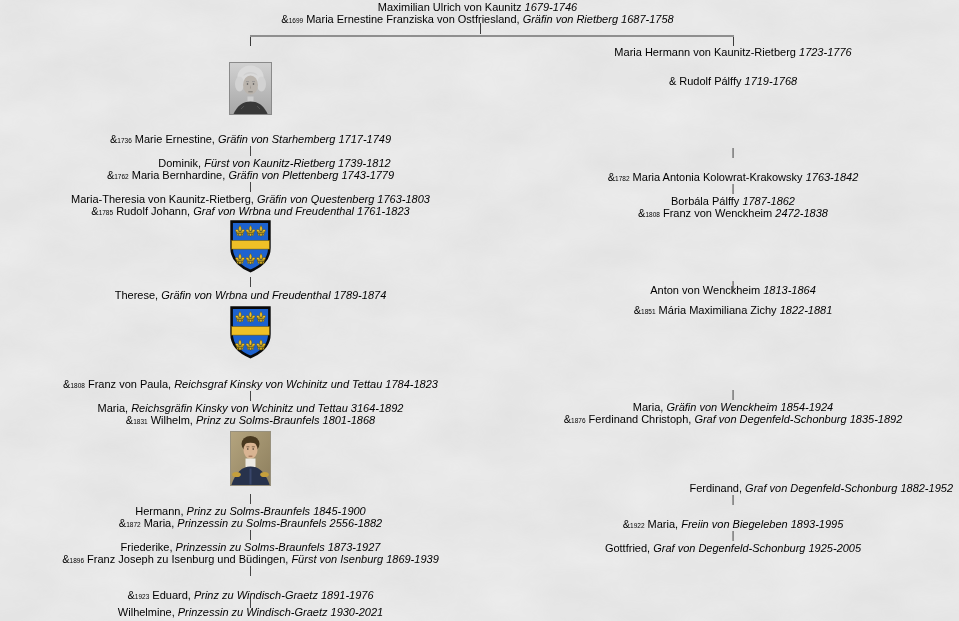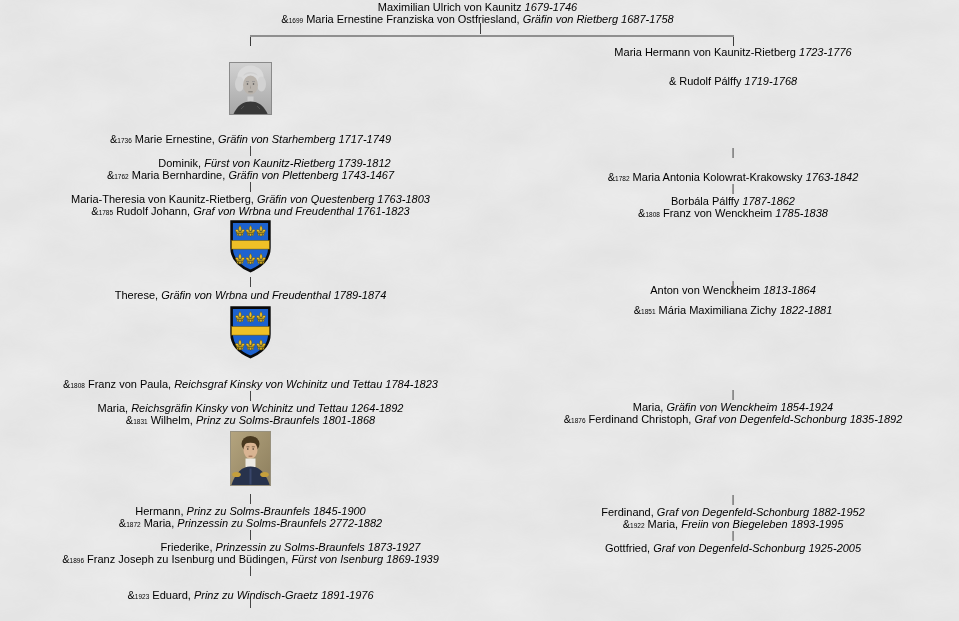--- a/index.html
+++ b/index.html
@@ -64,21 +64,21 @@
       <path d="M21.5,23 l0.6,3.6 h-1.2 Z" fill="#9b958e"></path>
       <path d="M19.3,29.8 h4.4" stroke="#6f6a64" stroke-width="0.8" fill="none"></path>
       <rect x="18.5" y="34.5" width="6" height="7" fill="#cdcdcd"></rect>
       <path d="M4,53 C8,43.5 14,39.5 21.5,39.5 C29,39.5 35,43.5 39,53 Z" fill="#383838"></path>
       <path d="M12,47 l3,-3 M28,44 l3,3" stroke="#5a5a5a" stroke-width="0.8"></path>
       <rect x="0.5" y="0.5" width="42" height="52" fill="none" stroke="#8a8a8a" stroke-width="1"></rect>
     </svg>
         <div class="prow" style="top: 134px;"><span class="amp">&amp;</span><span class="yr">1736</span>&nbsp;<span class="nm">Marie Ernestine,</span>&nbsp;<span class="it">Gräfin von Starhemberg 1717-1749</span></div>
         <div class="gbar" style="top: 146px;">|</div>
         <div class="prow" style="top: 158px; padding-left: 24px;"><span class="nm">Dominik,</span>&nbsp;<span class="it">Fürst von Kaunitz-Rietberg 1739-1812</span></div>
-        <div class="prow" style="top: 170px;"><span class="amp">&amp;</span><span class="yr">1762</span>&nbsp;<span class="nm">Maria Bernhardine,</span>&nbsp;<span class="it">Gräfin von Plettenberg 1743-1467</span></div>
+        <div class="prow" style="top: 170px;"><span class="amp">&amp;</span><span class="yr">1762</span>&nbsp;<span class="nm">Maria Bernhardine,</span>&nbsp;<span class="it">Gräfin von Plettenberg 1743-1779</span></div>
         <div class="gbar" style="top: 182px;">|</div>
         <div class="prow" style="top: 194px;"><span class="nm">Maria-Theresia von Kaunitz-Rietberg,</span>&nbsp;<span class="it">Gräfin von Questenberg 1763-1803</span></div>
         <div class="prow" style="top: 206px;"><span class="amp">&amp;</span><span class="yr">1785</span>&nbsp;<span class="nm">Rudolf Johann,</span>&nbsp;<span class="it">Graf von Wrbna und Freudenthal 1761-1823</span></div>
         <svg class="img" viewBox="0 0 43 54" preserveAspectRatio="none" aria-label="coat-of-arms-wrbna" style="left: 229px; width: 43px; height: 54px; top: 219px;">
       <defs>
         <g id="fdl" fill="#efc027" stroke="#5a4a00" stroke-width="0.45">
           <path d="M0,-5.4 C1.8,-3.2 1.8,-1.2 0,0.9 C-1.8,-1.2 -1.8,-3.2 0,-5.4Z"></path>
           <path d="M-0.9,0.3 C-2.2,-2.3 -5,-2 -4.4,0.1 C-4,1.4 -1.9,1.4 -0.9,0.8Z"></path>
           <path d="M0.9,0.3 C2.2,-2.3 5,-2 4.4,0.1 C4,1.4 1.9,1.4 0.9,0.8Z"></path>
           <rect x="-3.4" y="1.1" width="6.8" height="1.4"></rect>
@@ -114,21 +114,21 @@
       <rect x="2.6" y="21.5" width="37.8" height="8.6" fill="#efc027" stroke="#6a5200" stroke-width="0.5"></rect>
       <use href="#fdl" transform="translate(11,12)"></use>
       <use href="#fdl" transform="translate(21.5,12)"></use>
       <use href="#fdl" transform="translate(32,12)"></use>
       <use href="#fdl" transform="translate(11,40)"></use>
       <use href="#fdl" transform="translate(21.5,40)"></use>
       <use href="#fdl" transform="translate(32,40)"></use>
     </svg>
         <div class="prow" style="top: 379px;"><span class="amp">&amp;</span><span class="yr">1808</span>&nbsp;<span class="nm">Franz von Paula,</span>&nbsp;<span class="it">Reichsgraf Kinsky von Wchinitz und Tettau 1784-1823</span></div>
         <div class="gbar" style="top: 391px;">|</div>
-        <div class="prow" style="top: 403px;"><span class="nm">Maria,</span>&nbsp;<span class="it">Reichsgräfin Kinsky von Wchinitz und Tettau 1264-1892</span></div>
+        <div class="prow" style="top: 403px;"><span class="nm">Maria,</span>&nbsp;<span class="it">Reichsgräfin Kinsky von Wchinitz und Tettau 3164-1892</span></div>
         <div class="prow" style="top: 415px;"><span class="amp">&amp;</span><span class="yr">1831</span>&nbsp;<span class="nm">Wilhelm,</span>&nbsp;<span class="it">Prinz zu Solms-Braunfels 1801-1868</span></div>
         <svg class="img" viewBox="0 0 41 55" preserveAspectRatio="none" aria-label="portrait-wilhelm-solms-braunfels" style="left: 230px; width: 41px; height: 55px; top: 431px;">
       <defs>
         <linearGradient id="gp1" x1="0" y1="0" x2="1" y2="1">
           <stop offset="0" stop-color="#b5a57f"></stop>
               <stop offset="1" stop-color="#8c7e5d"></stop>
         </linearGradient>
       </defs>
       <rect width="41" height="55" fill="url(#gp1)"></rect>
       <ellipse cx="20.5" cy="13" rx="9" ry="8" fill="#47381f"></ellipse>
@@ -140,43 +140,44 @@
       <path d="M18.6,25.2 h3.8" stroke="#8a5a43" stroke-width="0.9" fill="none"></path>
       <rect x="15.5" y="27.5" width="10" height="8.5" fill="#ece9e2"></rect>
       <path d="M1,55 C5.5,41.5 12,35.5 20.5,35.5 C29,35.5 35.5,41.5 40,55 Z" fill="#27324c"></path>
       <ellipse cx="6.5" cy="43.5" rx="4.3" ry="2.6" fill="#c59f3c"></ellipse>
       <ellipse cx="34.5" cy="43.5" rx="4.3" ry="2.6" fill="#c59f3c"></ellipse>
       <rect x="19.5" y="37.5" width="2" height="16" fill="#39466b"></rect>
       <rect x="0.5" y="0.5" width="40" height="54" fill="none" stroke="#98917e" stroke-width="1"></rect>
     </svg>
         <div class="gbar" style="top: 494px;">|</div>
         <div class="prow" style="top: 506px;"><span class="nm">Hermann,</span>&nbsp;<span class="it">Prinz zu Solms-Braunfels 1845-1900</span></div>
-        <div class="prow" style="top: 518px;"><span class="amp">&amp;</span><span class="yr">1872</span>&nbsp;<span class="nm">Maria,</span>&nbsp;<span class="it">Prinzessin zu Solms-Braunfels 2772-1882</span></div>
+        <div class="prow" style="top: 518px;"><span class="amp">&amp;</span><span class="yr">1872</span>&nbsp;<span class="nm">Maria,</span>&nbsp;<span class="it">Prinzessin zu Solms-Braunfels 2556-1882</span></div>
         <div class="gbar" style="top: 530px;">|</div>
-        <div class="prow" style="top: 542px; padding-left: 40px;"><span class="nm">Friederike,</span>&nbsp;<span class="it">Prinzessin zu Solms-Braunfels 1873-1927</span></div>
+        <div class="prow" style="top: 542px;"><span class="nm">Friederike,</span>&nbsp;<span class="it">Prinzessin zu Solms-Braunfels 1873-1927</span></div>
         <div class="prow" style="top: 554px;"><span class="amp">&amp;</span><span class="yr">1896</span>&nbsp;<span class="nm">Franz Joseph zu Isenburg und Büdingen,</span>&nbsp;<span class="it">Fürst von Isenburg 1869-1939</span></div>
         <div class="gbar" style="top: 566px;">|</div>
         <div class="prow" style="top: 590px;"><span class="amp">&amp;</span><span class="yr">1923</span>&nbsp;<span class="nm">Eduard,</span>&nbsp;<span class="it">Prinz zu Windisch-Graetz 1891-1976</span></div>
         <div class="gbar" style="top: 598px;">|</div>
+        <div class="prow" style="top: 607px;"><span class="nm">Wilhelmine,</span>&nbsp;<span class="it">Prinzessin zu Windisch-Graetz 1930-2021</span></div>
       </div>
       <div class="col" style="left: 513px; width: 440px;">
         <div class="prow" style="top: 47px;"><span class="nm">Maria Hermann von Kaunitz-Rietberg</span>&nbsp;<span class="it">1723-1776</span></div>
         <div class="prow" style="top: 76px;"><span class="amp">&amp;</span>&nbsp;<span class="nm">Rudolf Pálffy</span>&nbsp;<span class="it">1719-1768</span></div>
         <div class="gbar" style="top: 148px;">|</div>
         <div class="prow" style="top: 172px;"><span class="amp">&amp;</span><span class="yr">1782</span>&nbsp;<span class="nm">Maria Antonia Kolowrat-Krakowsky</span>&nbsp;<span class="it">1763-1842</span></div>
         <div class="gbar" style="top: 184px;">|</div>
         <div class="prow" style="top: 196px;"><span class="nm">Borbála Pálffy</span>&nbsp;<span class="it">1787-1862</span></div>
-        <div class="prow" style="top: 208px;"><span class="amp">&amp;</span><span class="yr">1808</span>&nbsp;<span class="nm">Franz von Wenckheim</span>&nbsp;<span class="it">1785-1838</span></div>
+        <div class="prow" style="top: 208px;"><span class="amp">&amp;</span><span class="yr">1808</span>&nbsp;<span class="nm">Franz von Wenckheim</span>&nbsp;<span class="it">2472-1838</span></div>
         <div class="gbar" style="top: 281px;">|</div>
         <div class="prow" style="top: 285px;"><span class="nm">Anton von Wenckheim</span>&nbsp;<span class="it">1813-1864</span></div>
         <div class="prow" style="top: 305px;"><span class="amp">&amp;</span><span class="yr">1851</span>&nbsp;<span class="nm">Mária Maximiliana Zichy</span>&nbsp;<span class="it">1822-1881</span></div>
         <div class="gbar" style="top: 390px;">|</div>
         <div class="prow" style="top: 402px;"><span class="nm">Maria,</span>&nbsp;<span class="it">Gräfin von Wenckheim 1854-1924</span></div>
         <div class="prow" style="top: 414px;"><span class="amp">&amp;</span><span class="yr">1876</span>&nbsp;<span class="nm">Ferdinand Christoph,</span>&nbsp;<span class="it">Graf von Degenfeld-Schonburg 1835-1892</span></div>
         <div class="gbar" style="top: 495px;">|</div>
-        <div class="prow" style="top: 507px;"><span class="nm">Ferdinand,</span>&nbsp;<span class="it">Graf von Degenfeld-Schonburg 1882-1952</span></div>
+        <div class="prow" style="top: 483px; text-align: right;"><span class="nm">Ferdinand,</span>&nbsp;<span class="it">Graf von Degenfeld-Schonburg 1882-1952</span></div>
         <div class="prow" style="top: 519px;"><span class="amp">&amp;</span><span class="yr">1922</span>&nbsp;<span class="nm">Maria,</span>&nbsp;<span class="it">Freiin von Biegeleben 1893-1995</span></div>
         <div class="gbar" style="top: 531px;">|</div>
         <div class="prow" style="top: 543px;"><span class="nm">Gottfried,</span>&nbsp;<span class="it">Graf von Degenfeld-Schonburg 1925-2005</span></div>
       </div>
     </div>
 
 </div>
 
 </body></html>

